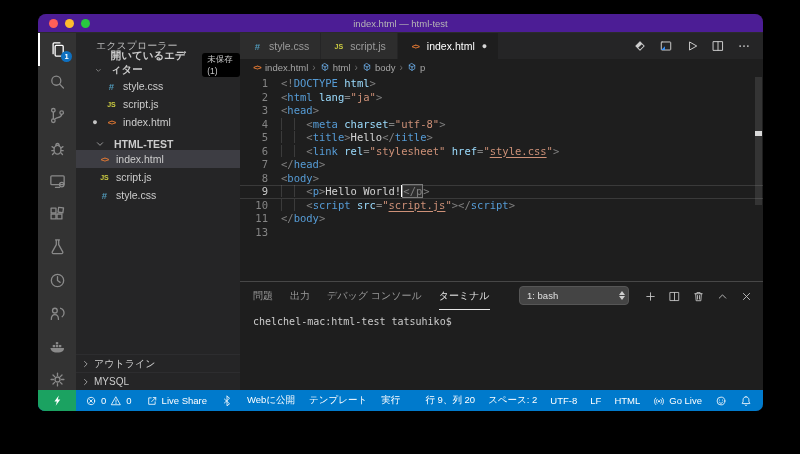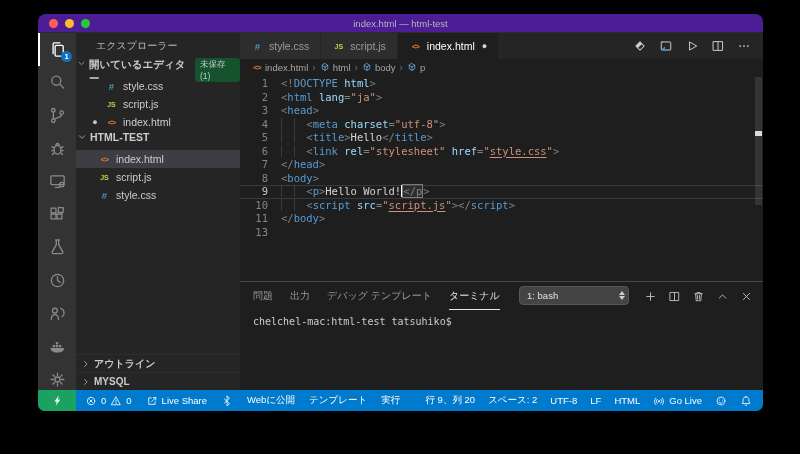--- a/index.html
+++ b/index.html
@@ -19,33 +19,33 @@
   .activitybar{width:38px;background:#333333;flex:none;display:flex;flex-direction:column;align-items:center;}
   .ab-item{width:38px;height:33px;display:flex;align-items:center;justify-content:center;color:#8a8a8a;position:relative;flex:none;}
   .ab-item.active{color:#ffffff;box-shadow:inset 2px 0 0 #ffffff;}
   .ab-item .ic{width:19px;height:19px;display:block;}
   .ab-badge{position:absolute;right:4px;bottom:4px;min-width:11px;height:11px;border-radius:6px;background:#0e70c0;
     color:#fff;font-size:7.5px;line-height:11px;text-align:center;font-weight:bold;}
   .ab-bottom{margin-top:auto;padding-bottom:3px;}
   
   .sidebar{width:164px;background:#252526;flex:none;display:flex;flex-direction:column;color:#cccccc;min-height:0;}
   .sb-title{height:25px;line-height:25px;padding-left:20px;font-size:10px;color:#bababa;flex:none;}
-  .sb-sec{height:19px;display:flex;align-items:flex-start;font-size:10.5px;font-weight:bold;color:#cccccc;padding-left:0;gap:2px;flex:none;}
+  .sb-sec{height:19px;display:flex;align-items:flex-end;font-size:10.5px;font-weight:bold;color:#cccccc;padding-left:18px;gap:8px;flex:none;}
   .sb-sec .ic{width:12px;height:12px;color:#b0b0b0;}
-  .sb-badge{margin-left:6px;background:#14532d;color:#c8c8c8;font-weight:normal;font-size:8.5px;
+  .sb-badge{margin-left:6px;background:#000000;color:#c8c8c8;font-weight:normal;font-size:8.5px;
     padding:1px 5px;border-radius:3px;}
   .sb-row{height:18px;display:flex;align-items:center;font-size:10.5px;padding-left:22px;gap:5px;flex:none;}
   .sb-row.sel{background:#3d3d43;}
   .sb-row .dot{width:10px;flex:none;color:#c5c5c5;font-size:9px;text-align:center;}
   .fileic{width:13px;flex:none;font-weight:bold;text-align:center;}
   .fileic.css{color:#519aba;font-size:9.5px;}
   .fileic.js{color:#cbcb41;font-size:7px;}
   .fileic.html{color:#e37933;font-size:8px;letter-spacing:-1px;}
   .sb-bottom{margin-top:auto;flex:none;}
-  .sb-bsec{height:17px;display:flex;align-items:center;font-size:10px;font-weight:bold;color:#cccccc;
+  .sb-bsec{height:17px;display:flex;align-items:center;font-size:10px;font-weight:normal;color:#cccccc;
     padding-left:4px;gap:2px;border-top:1px solid #2d2d2f;}
   .sb-bsec .ic{width:12px;height:12px;color:#b0b0b0;}
   
   .editorcol{flex:1;display:flex;flex-direction:column;background:#1e1e1e;min-width:0;}
   .tabbar{height:26px;background:#252526;display:flex;align-items:stretch;flex:none;}
   .tab{display:flex;align-items:center;gap:5px;padding:0 11px;font-size:10.5px;color:#9b9b9b;
     background:#2d2d2d;border-right:1px solid #252526;}
   .tab.active{background:#1e1e1e;color:#ffffff;}
   .tab .mdot{color:#d7d7d7;font-size:9px;margin-left:2px;}
   .tab-actions{margin-left:auto;display:flex;align-items:center;gap:12px;padding-right:12px;color:#cfcfcf;}
@@ -346,21 +346,21 @@
           </div>
         <div class="vscroll">
             <div class="mark"></div>
           </div>
       </div>
       <div class="panel">
         <div class="panel-head">
           <div style="display:flex;height:100%">
               <div class="panel-tab">問題</div>
               <div class="panel-tab">出力</div>
-              <div class="panel-tab">デバッグ テンプレート</div>
+              <div class="panel-tab">デバッグ コンソール</div>
               <div class="panel-tab active">ターミナル</div>
             </div>
           <div class="panel-actions">
             <div class="shell-select">
               <span>1: bash</span>
               <span class="arrows">
                   <i class="up"></i>
                   <i class="dn"></i>
                 </span>
             </div>

